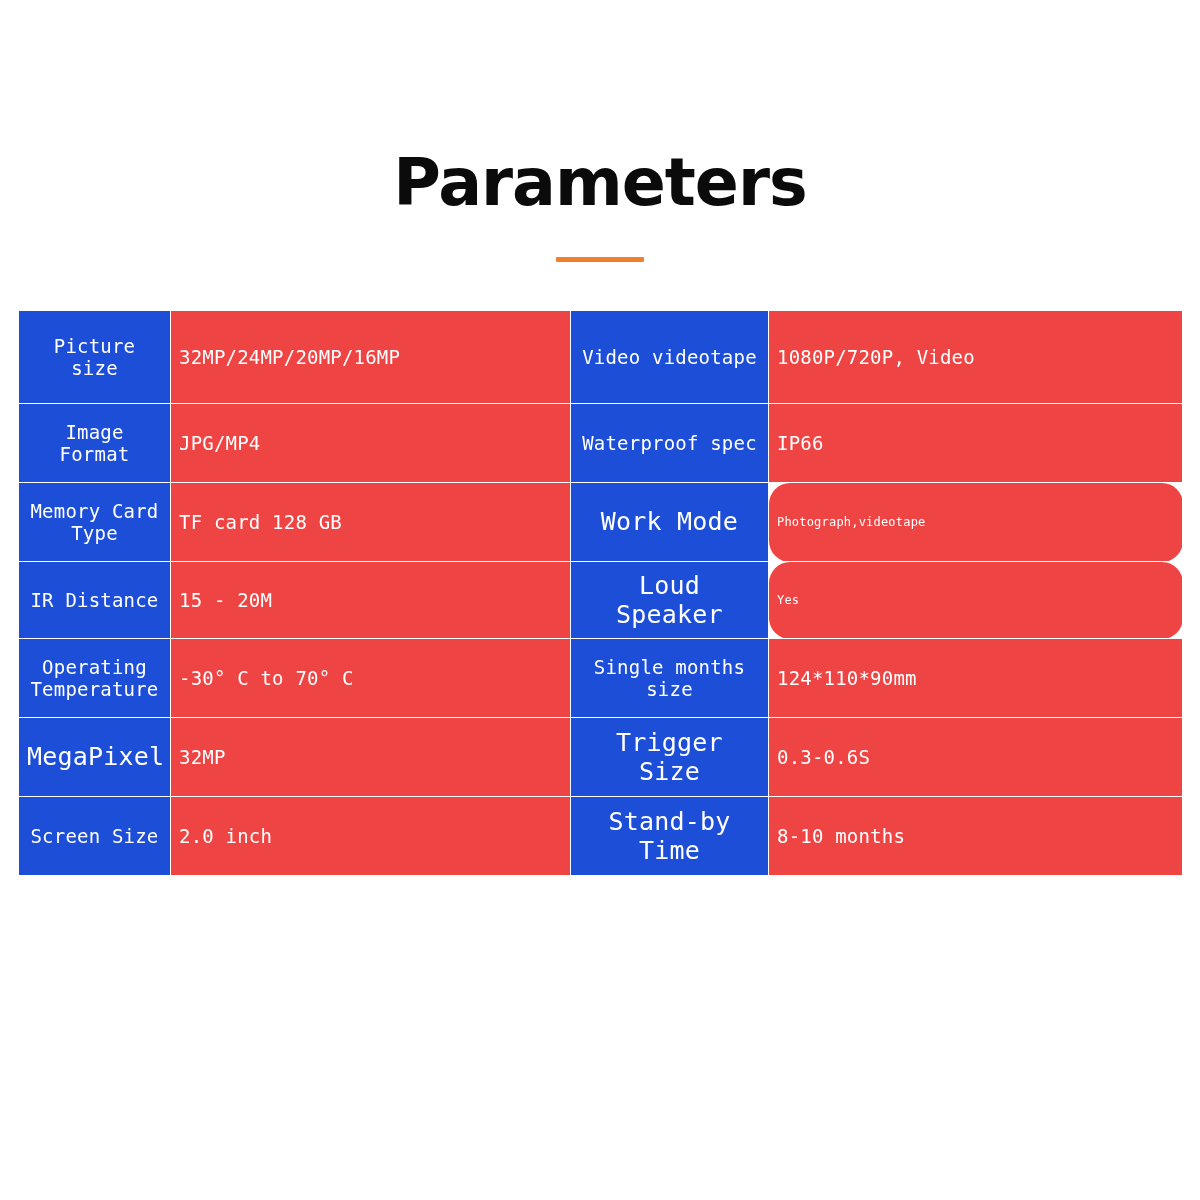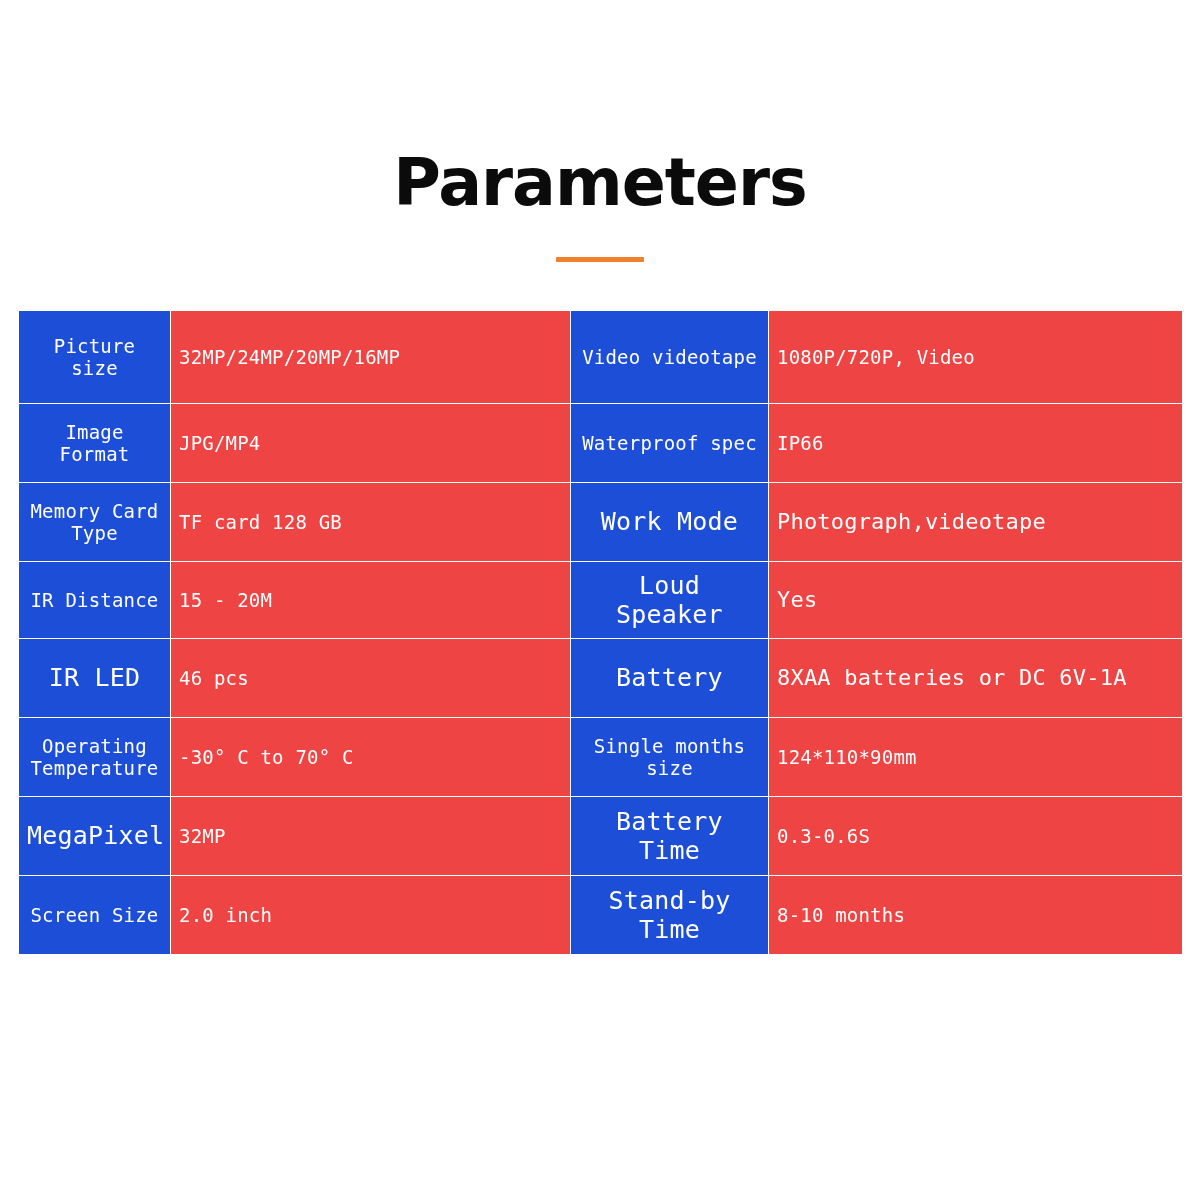--- a/index.html
+++ b/index.html
@@ -68,21 +68,21 @@
   }
   td.value {
     background: #ef4444;
     text-align: left;
   }
   tr.r-tall td { height: 92px; }
   tr.r-mid td { height: 78px; }
   tr.r-short td { height: 76px; }
 
   td.label.big { font-size: 25px; }
-  td.value.small { font-size: 22px; }
+  td.value.small { font-size: 12px; border-radius: 21px; }
 </style>
 </head>
 <body>
 
 <div class="page">
 
   <h1 class="title">Parameters</h1>
   <div class="accent-rule"></div>
 
   <div class="spec-table-wrap">
@@ -112,35 +112,29 @@
           <td class="label big">Work Mode</td>
           <td class="value small">Photograph,videotape</td>
         </tr>
         <tr class="r-short">
           <td class="label">IR Distance</td>
           <td class="value">15 - 20M</td>
           <td class="label big">Loud Speaker</td>
           <td class="value small">Yes</td>
         </tr>
         <tr class="r-mid">
-          <td class="label big">IR LED</td>
-          <td class="value">46 pcs</td>
-          <td class="label big">Battery</td>
-          <td class="value small">8XAA batteries or DC 6V-1A</td>
-        </tr>
-        <tr class="r-mid">
           <td class="label">Operating Temperature</td>
           <td class="value">-30° C to 70° C</td>
           <td class="label">Single months size</td>
           <td class="value">124*110*90mm</td>
         </tr>
         <tr class="r-mid">
           <td class="label big">MegaPixel</td>
           <td class="value">32MP</td>
-          <td class="label big">Battery Time</td>
+          <td class="label big">Trigger Size</td>
           <td class="value">0.3-0.6S</td>
         </tr>
         <tr class="r-mid">
           <td class="label">Screen Size</td>
           <td class="value">2.0 inch</td>
           <td class="label big">Stand-by Time</td>
           <td class="value">8-10 months</td>
         </tr>
       </tbody>
     </table>

